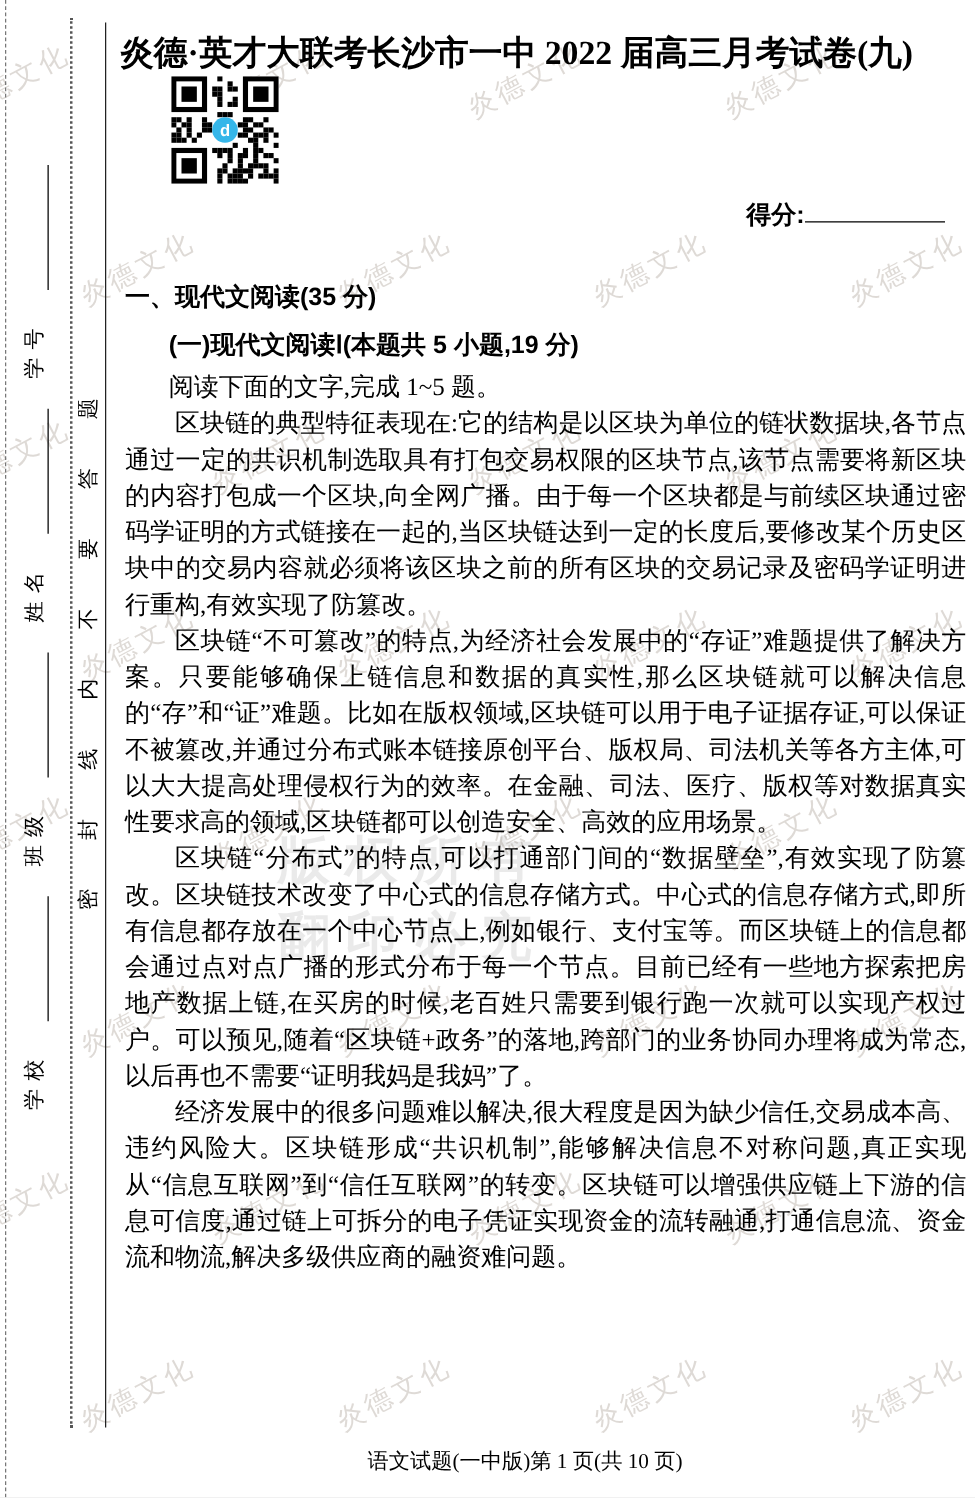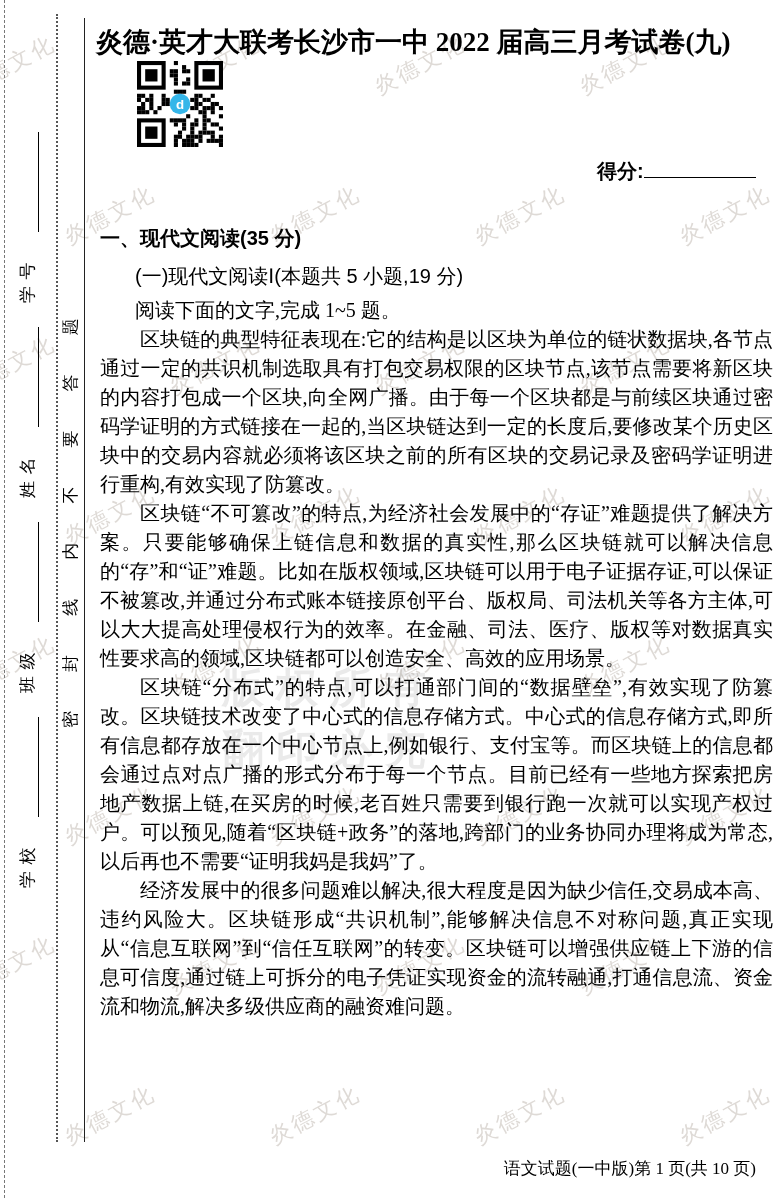--- a/index.html
+++ b/index.html
@@ -59,30 +59,30 @@
   .content {
     position:absolute; left:100px; top:197px; width:673px; z-index:2;
     font-size:20px; line-height:29px;
   }
   .instructions { margin:0 0 0 35px; }
   .section-h {
     margin:27px 0 0 0; font-size:20px; font-weight:bold;
     font-family:"Liberation Sans", sans-serif;
   }
   .subsection-h {
-    margin:9px 0 0 35px; font-size:20px; font-weight:normal;
+    margin:9px 0 0 35px; font-size:20px; font-weight:bold;
     font-family:"Liberation Sans", sans-serif;
   }
   .intro { margin:5px 0 0 35px; }
   .para { margin:0; text-indent:2em; text-align:justify; }
   .material-label { font-weight:bold; margin-right:0.9em; }
   
   .footer {
     position:absolute; left:84px; top:1157px; width:672px; z-index:2;
-    text-align:right; font-size:17px;
+    text-align:center; font-size:17px;
   }
 </style>
 </head>
 <body>
 
 <div class="page">
 
   <div id="wm-layer">
       <span class="wm" style="left: -40px; top: 50px;">炎德文化</span>
       <span class="wm" style="left: 165px; top: 50px;">炎德文化</span>

